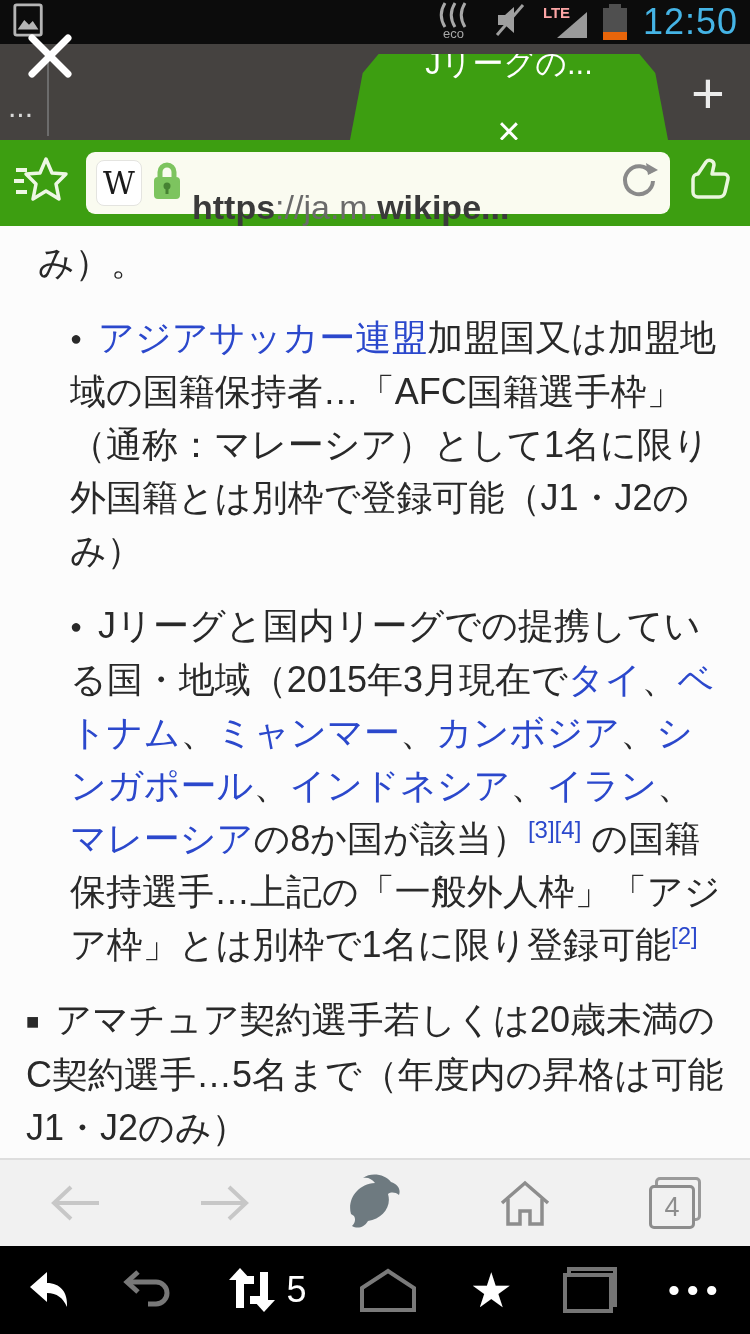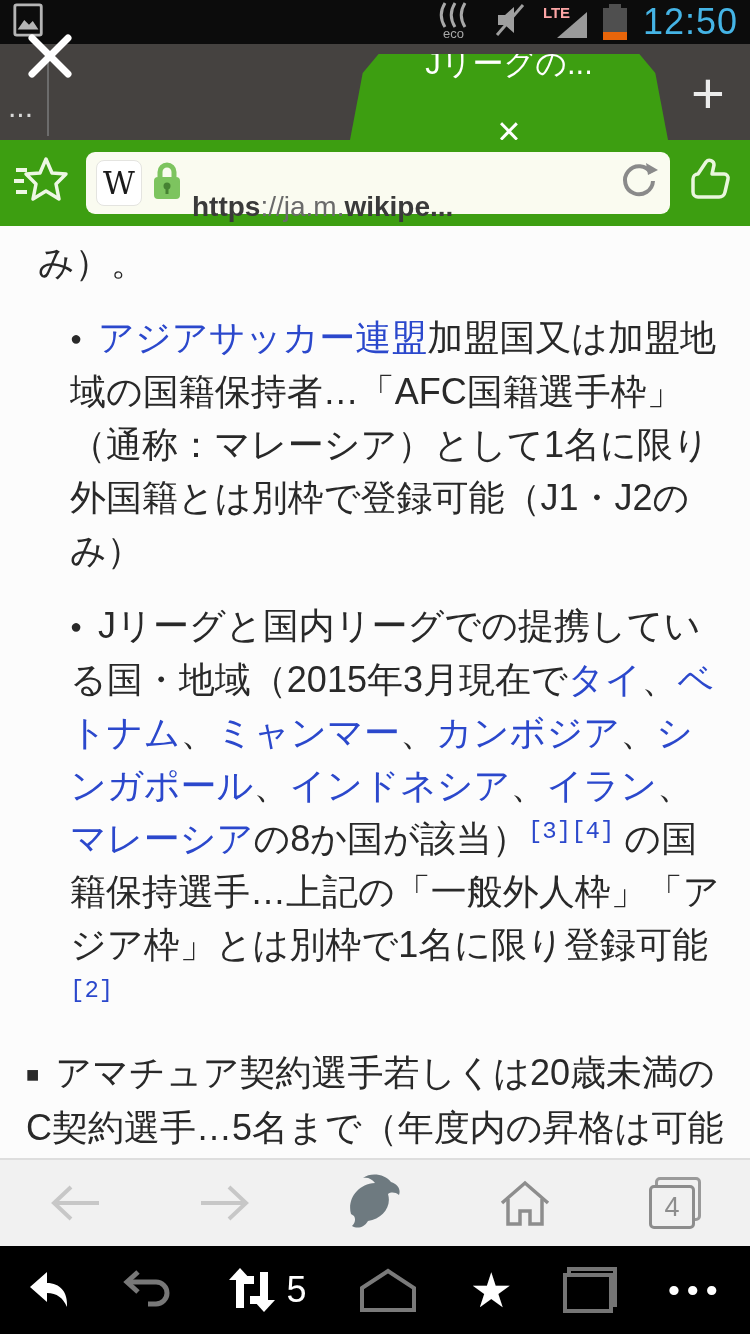--- a/index.html
+++ b/index.html
@@ -35,36 +35,36 @@
            align-items:center;justify-content:center;color:#ececec;font-size:58px;font-weight:100;}
 
   
   .address-bar{height:86px;background:var(--green,#3d9e11);display:flex;align-items:center;
                padding:0 14px;gap:16px;box-sizing:border-box;}
   .url-field{flex:1;height:62px;background:#fafbf0;border-radius:9px;display:flex;
              align-items:center;padding:0 10px;gap:10px;box-sizing:border-box;min-width:0;}
   .favicon{width:44px;height:44px;background:#fff;border-radius:8px;border:1px solid #e4e4e0;
            display:flex;align-items:center;justify-content:center;
            font-family:"DejaVu Serif","Liberation Serif",serif;font-size:31px;color:#1a1a1a;}
-  .url-text{flex:1;font-size:28px;color:#6a6a6a;white-space:nowrap;overflow:hidden;min-width:0;margin-top:48px;}
+  .url-text{flex:1;font-size:34px;color:#6a6a6a;white-space:nowrap;overflow:hidden;min-width:0;margin-top:48px;}
   .url-text b{color:#3a3a3a;}
 
   
   .content{flex:1;background:#fcfcfc;overflow:hidden;padding:10px 22px 0 24px;
            box-sizing:border-box;font-size:36px;line-height:53px;color:#292929;}
   .para{margin:0 0 22px 0;}
   .para.continuation{margin-left:14px;}
   .para.disc{margin-left:46px;}
   .para.square{margin-left:2px;}
   .bullet{margin-right:16px;}
   .disc .bullet{font-size:20px;vertical-align:5px;}
   .square .bullet{font-size:22px;vertical-align:3px;}
   .wlink{color:var(--link-blue,#2b48cc);}
   sup{font-size:24px;line-height:0;}
-  sup.wlink{color:var(--link-blue,#2b48cc);font-family:Liberation Mono, monospace;}
+  sup.wlink{color:var(--link-blue,#2b48cc);}
   .para.heading{font-size:54px;font-weight:bold;color:#1f1f1f;margin-top:14px;white-space:nowrap;}
   .chevron{font-size:40px;font-weight:normal;color:#2a2a2a;margin-right:22px;}
 
   
   .browser-toolbar{height:88px;background:#f1f1f1;border-top:2px solid #dedede;
                    display:flex;align-items:center;justify-content:space-around;box-sizing:border-box;}
   .tb-btn{display:flex;align-items:center;justify-content:center;width:90px;height:80px;}
   .tabs-icon{position:relative;width:52px;height:52px;}
   .tabs-back{position:absolute;right:0;top:0;width:40px;height:38px;border:3px solid #9a9a9a;border-radius:5px;}
   .tabs-front{position:absolute;left:0;bottom:0;width:40px;height:38px;border:3px solid #8d8d8d;

